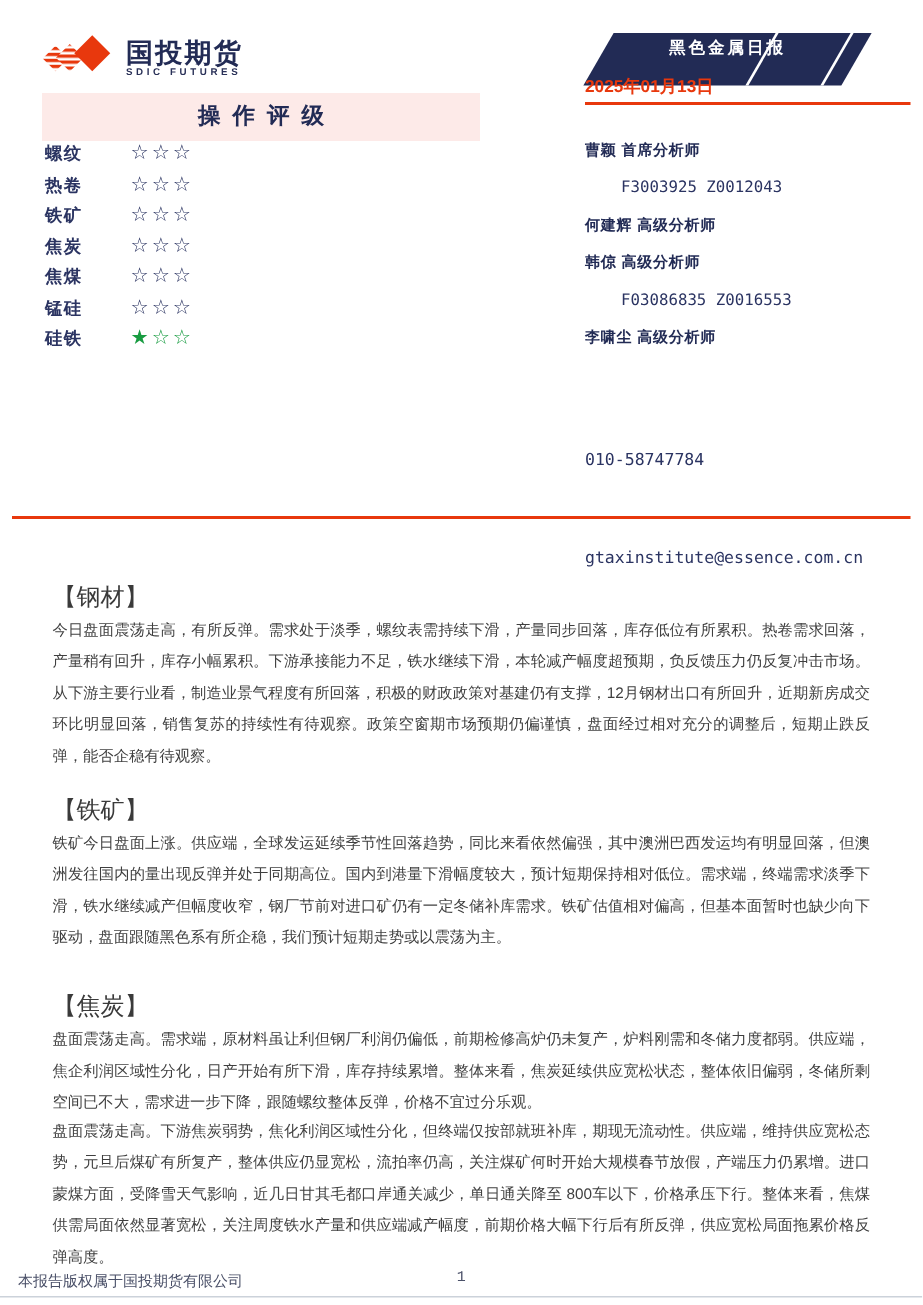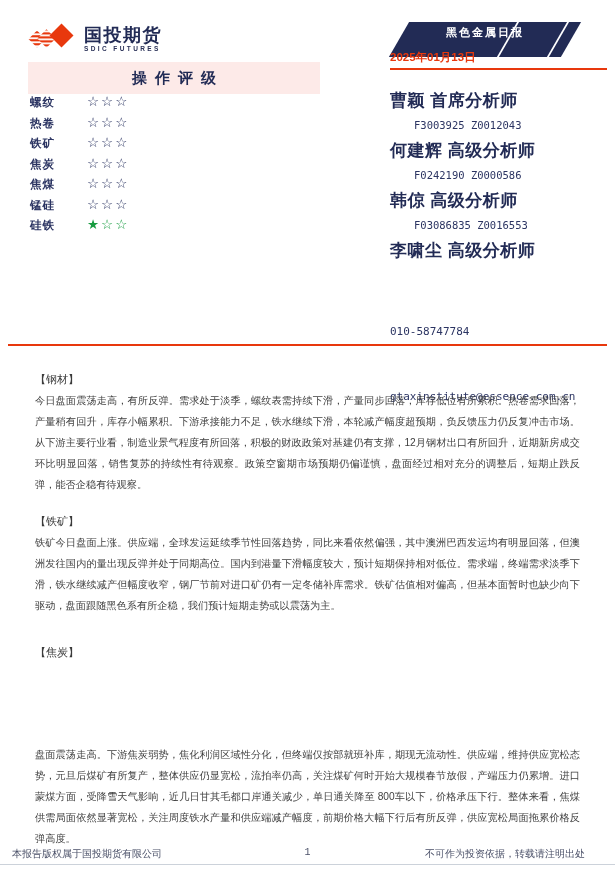--- a/index.html
+++ b/index.html
@@ -29,31 +29,31 @@
   .ratings-banner{position:absolute;left:28px;top:62px;width:292px;height:32px;background:#fdeae8;}
   .ratings-banner span{display:block;text-align:center;line-height:32px;color:#222b55;
     font-weight:bold;font-size:15px;letter-spacing:8px;padding-left:8px;}
   .ratings-list{position:absolute;left:30px;top:95px;width:260px;}
   .rating-row{display:flex;height:20.5px;}
   .rating-label{width:57px;color:#2b3462;font-weight:bold;font-size:11.5px;letter-spacing:1px;}
   .rating-stars{font-size:13.5px;letter-spacing:2px;color:#2b3462;line-height:1;}
   
   .analysts{position:absolute;left:390px;top:88px;width:222px;}
   .an-line{height:25px;line-height:25px;white-space:nowrap;}
-  .an-name{color:#222b55;font-weight:bold;font-size:17px;letter-spacing:0.5px;}
+  .an-name{color:#222b55;font-weight:bold;font-size:10px;letter-spacing:0.5px;}
   .an-ids{color:#2b3462;font-size:10.5px;font-family:"DejaVu Sans Mono","Liberation Mono",monospace;margin-left:24px;}
   .an-gap{height:14px;}
   .an-contact{height:21px;line-height:21px;color:#2b3462;font-size:11px;
     font-family:"DejaVu Sans Mono","Liberation Mono",monospace;margin-top:44px;}
   
   .red-rule{position:absolute;left:8px;top:344px;width:599px;border-top:2px solid #e8380d;}
   .bottom-rule{position:absolute;left:0;top:864px;width:615px;border-top:1px solid #ccd2da;}
   
   .section{position:absolute;left:35px;width:545px;}
-  .section-title{font-size:11px;color:#3a3a3a;line-height:22px;}
+  .section-title{font-size:16px;color:#3a3a3a;line-height:22px;margin-top:20px;}
   .section-body{font-size:10.2px;color:#3f3f3f;line-height:21px;text-align:justify;margin:0;}
   .sec-1{top:368px;} .sec-2{top:510px;} .sec-3{top:641px;} .sec-4{top:744px;}
   
   .footer{position:absolute;left:0;top:847px;width:615px;height:16px;font-size:10px;color:#4a5068;font-family:Liberation Mono, monospace;}
   .footer-left{position:absolute;left:12px;}
   .footer-center{position:absolute;left:0;width:615px;text-align:center;}
   .footer-right{position:absolute;right:30px;}
 </style>
 </head>
 <body>
@@ -121,46 +121,45 @@
     <div class="rating-row">
       <span class="rating-label">硅铁</span>
       <span class="rating-stars" style="color: rgb(24, 156, 65);">★☆☆</span>
     </div>
   </div>
 
   <div class="analysts">
     <div class="an-line an-name">曹颖 首席分析师</div>
     <div class="an-line an-ids">F3003925 Z0012043</div>
     <div class="an-line an-name">何建辉 高级分析师</div>
-    <div class="an-line an-ids">F0242190 Z0000586</div>
     <div class="an-line an-name">韩倞 高级分析师</div>
     <div class="an-line an-ids">F03086835 Z0016553</div>
     <div class="an-line an-name">李啸尘 高级分析师</div>
     <div class="an-gap"></div>
     <div class="an-contact">010-58747784</div>
     <div class="an-contact">gtaxinstitute@essence.com.cn</div>
   </div>
 
   <div class="red-rule"></div>
 
   <div class="section sec-1">
     <div class="section-title">【钢材】</div>
     <p class="section-body">今日盘面震荡走高，有所反弹。需求处于淡季，螺纹表需持续下滑，产量同步回落，库存低位有所累积。热卷需求回落，产量稍有回升，库存小幅累积。下游承接能力不足，铁水继续下滑，本轮减产幅度超预期，负反馈压力仍反复冲击市场。从下游主要行业看，制造业景气程度有所回落，积极的财政政策对基建仍有支撑，12月钢材出口有所回升，近期新房成交环比明显回落，销售复苏的持续性有待观察。政策空窗期市场预期仍偏谨慎，盘面经过相对充分的调整后，短期止跌反弹，能否企稳有待观察。</p>
   </div>
   <div class="section sec-2">
     <div class="section-title">【铁矿】</div>
     <p class="section-body">铁矿今日盘面上涨。供应端，全球发运延续季节性回落趋势，同比来看依然偏强，其中澳洲巴西发运均有明显回落，但澳洲发往国内的量出现反弹并处于同期高位。国内到港量下滑幅度较大，预计短期保持相对低位。需求端，终端需求淡季下滑，铁水继续减产但幅度收窄，钢厂节前对进口矿仍有一定冬储补库需求。铁矿估值相对偏高，但基本面暂时也缺少向下驱动，盘面跟随黑色系有所企稳，我们预计短期走势或以震荡为主。</p>
   </div>
   <div class="section sec-3">
     <div class="section-title">【焦炭】</div>
+    <p class="section-body">盘面震荡走高。需求端，原材料虽让利但钢厂利润仍偏低，前期检修高炉仍未复产，炉料刚需和冬储力度都弱。供应端，焦企利润区域性分化，日产开始有所下滑，库存持续累增。整体来看，焦炭延续供应宽松状态，整体依旧偏弱，冬储所剩空间已不大，需求进一步下降，跟随螺纹整体反弹，价格不宜过分乐观。</p>
   </div>
   <div class="section sec-4">
     <p class="section-body">盘面震荡走高。下游焦炭弱势，焦化利润区域性分化，但终端仅按部就班补库，期现无流动性。供应端，维持供应宽松态势，元旦后煤矿有所复产，整体供应仍显宽松，流拍率仍高，关注煤矿何时开始大规模春节放假，产端压力仍累增。进口蒙煤方面，受降雪天气影响，近几日甘其毛都口岸通关减少，单日通关降至 800车以下，价格承压下行。整体来看，焦煤供需局面依然显著宽松，关注周度铁水产量和供应端减产幅度，前期价格大幅下行后有所反弹，供应宽松局面拖累价格反弹高度。</p>
   </div>
 
   <div class="footer">
     <span class="footer-left">本报告版权属于国投期货有限公司</span>
     <span class="footer-center">1</span>
-    <span class="footer-right">不可作为投资依据，转载请注明出处</span>
   </div>
   <div class="bottom-rule"></div>
 
 </div>
 
 </body></html>

